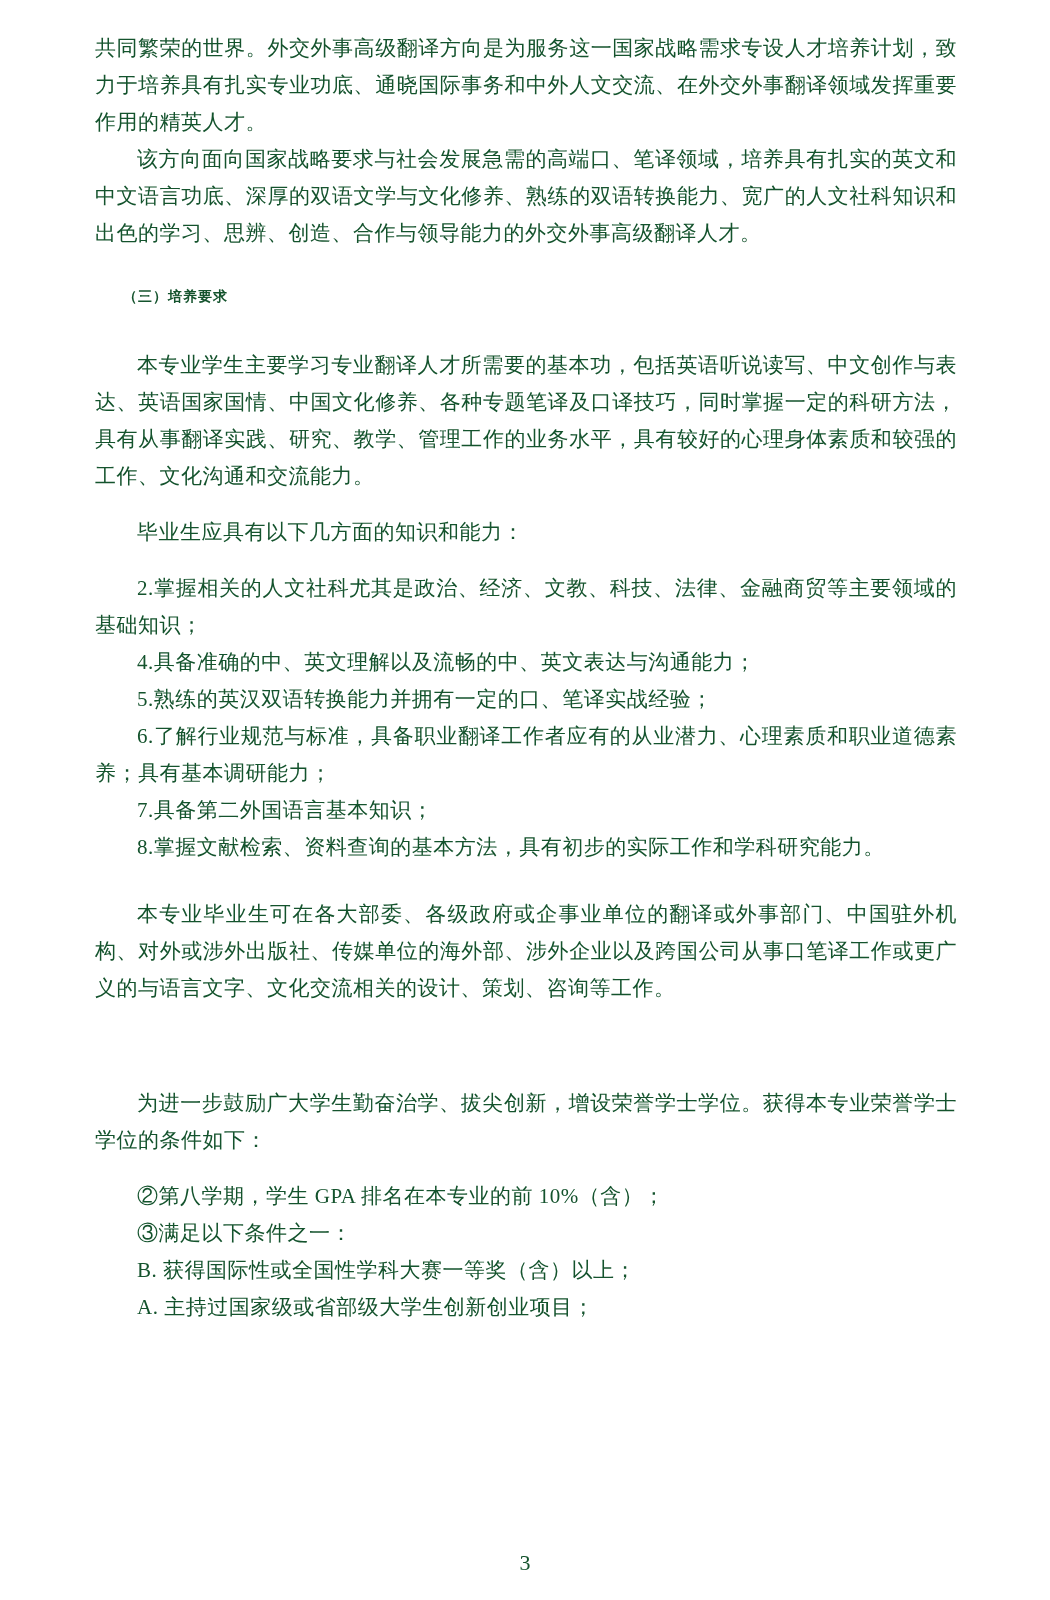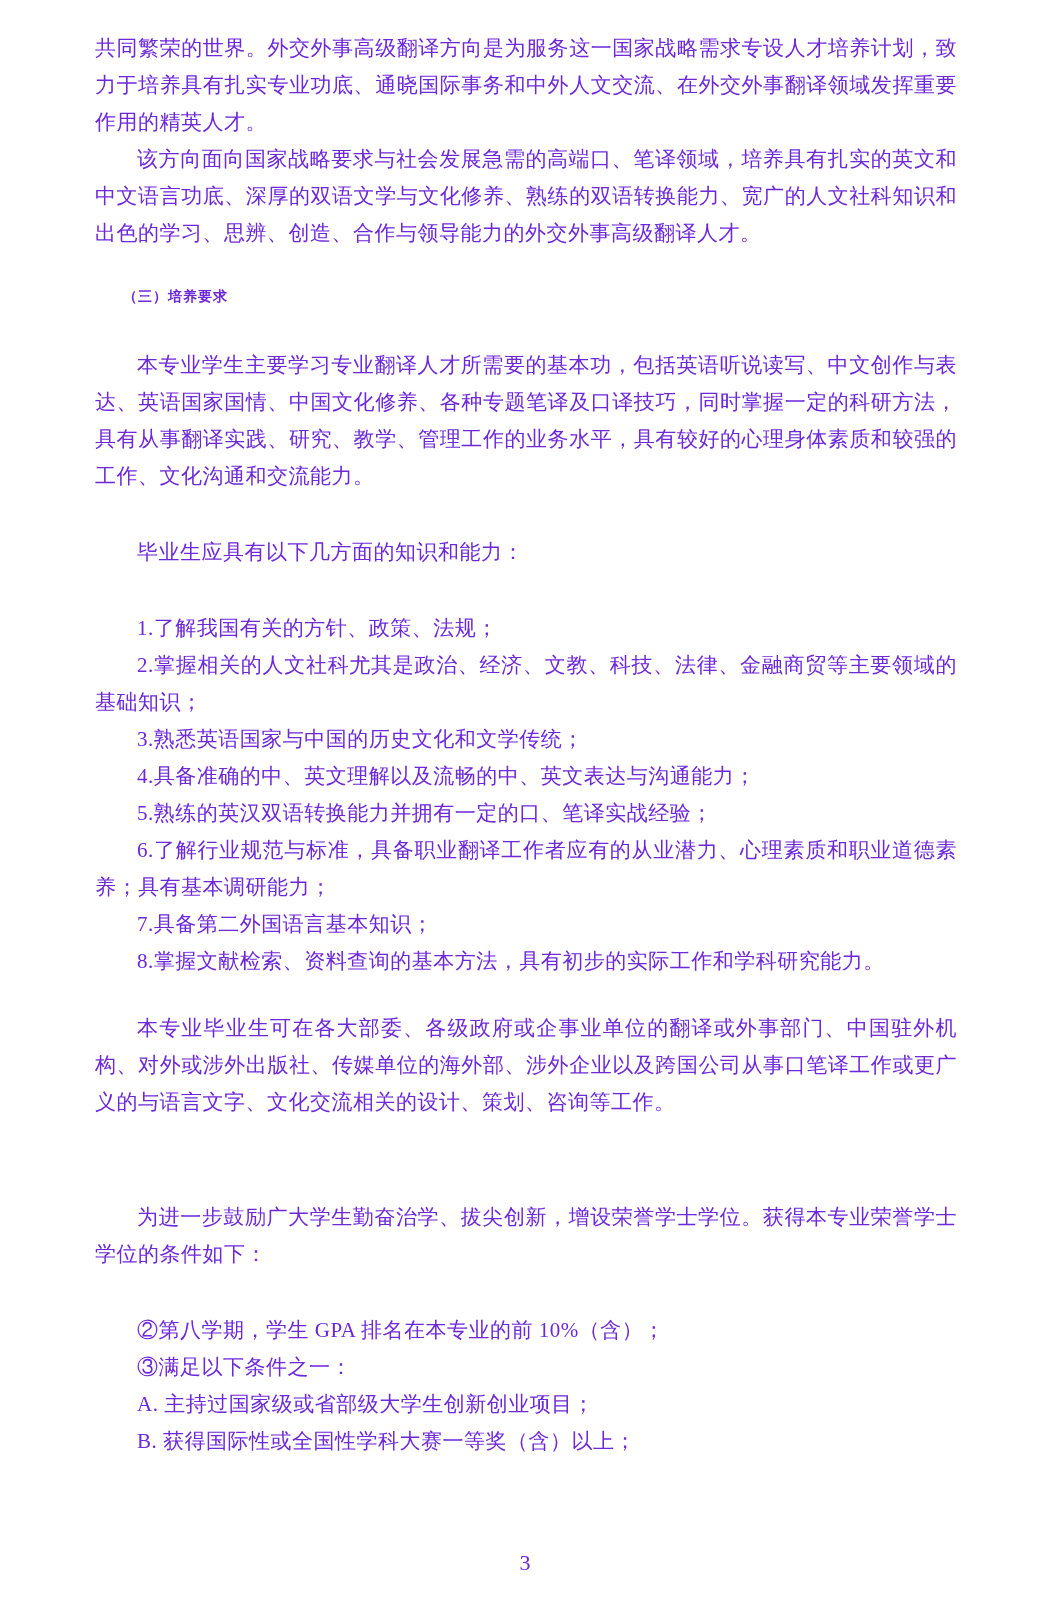--- a/index.html
+++ b/index.html
@@ -5,42 +5,42 @@
   html, body {
     margin: 0;
     padding: 0;
     background: #ffffff;
   }
   .page {
     position: relative;
     width: 1050px;
     height: 1600px;
     background: #ffffff;
-    color: #6d28d9;
+    color: #14532d;
     font-family: "Liberation Serif", "DejaVu Serif", serif;
     overflow: hidden;
   }
   .content {
     position: absolute;
     top: 30px;
     left: 95px;
     width: 862px;
     font-size: 21px;
     line-height: 37px;
     text-align: justify;
     letter-spacing: 0.5px;
   }
   p {
     margin: 0;
     padding: 0;
   }
   .indent { text-indent: 2em; }
   .no-indent { text-indent: 0; }
   .sp-sm  { }
-  .sp     { margin-top: 39px; }
+  .sp     { margin-top: 19px; }
   .sp-md  { margin-top: 30px; }
   .gap-lg { margin-top: 78px; }
   .heading {
     margin: 26px 0 32px 0;
     font-family: "Liberation Sans", "DejaVu Sans", sans-serif;
     font-weight: 700;
     font-size: 14px;
     line-height: 37px;
     text-indent: 2em;
     letter-spacing: 1px;
@@ -67,37 +67,35 @@
 
     <p class="indent sp-sm">该方向面向国家战略要求与社会发展急需的高端口、笔译领域，培养具有扎实的英文和中文语言功底、深厚的双语文学与文化修养、熟练的双语转换能力、宽广的人文社科知识和出色的学习、思辨、创造、合作与领导能力的外交外事高级翻译人才。</p>
 
     <h3 class="heading">（三）培养要求</h3>
 
     <p class="indent">本专业学生主要学习专业翻译人才所需要的基本功，包括英语听说读写、中文创作与表达、英语国家国情、中国文化修养、各种专题笔译及口译技巧，同时掌握一定的科研方法，具有从事翻译实践、研究、教学、管理工作的业务水平，具有较好的心理身体素质和较强的工作、文化沟通和交流能力。</p>
 
     <p class="indent sp">毕业生应具有以下几方面的知识和能力：</p>
 
     <div class="list sp">
-      <p class="indent">1.了解我国有关的方针、政策、法规；</p>
       <p class="indent">2.掌握相关的人文社科尤其是政治、经济、文教、科技、法律、金融商贸等主要领域的基础知识；</p>
-      <p class="indent">3.熟悉英语国家与中国的历史文化和文学传统；</p>
       <p class="indent">4.具备准确的中、英文理解以及流畅的中、英文表达与沟通能力；</p>
       <p class="indent">5.熟练的英汉双语转换能力并拥有一定的口、笔译实战经验；</p>
       <p class="indent">6.了解行业规范与标准，具备职业翻译工作者应有的从业潜力、心理素质和职业道德素养；具有基本调研能力；</p>
       <p class="indent">7.具备第二外国语言基本知识；</p>
       <p class="indent">8.掌握文献检索、资料查询的基本方法，具有初步的实际工作和学科研究能力。</p>
     </div>
 
     <p class="indent sp-md">本专业毕业生可在各大部委、各级政府或企事业单位的翻译或外事部门、中国驻外机构、对外或涉外出版社、传媒单位的海外部、涉外企业以及跨国公司从事口笔译工作或更广义的与语言文字、文化交流相关的设计、策划、咨询等工作。</p>
 
     <p class="indent gap-lg">为进一步鼓励广大学生勤奋治学、拔尖创新，增设荣誉学士学位。获得本专业荣誉学士学位的条件如下：</p>
 
     <div class="list sp">
       <p class="indent">②第八学期，学生 GPA 排名在本专业的前 10%（含）；</p>
       <p class="indent">③满足以下条件之一：</p>
+      <p class="indent">B. 获得国际性或全国性学科大赛一等奖（含）以上；</p>
       <p class="indent">A. 主持过国家级或省部级大学生创新创业项目；</p>
-      <p class="indent">B. 获得国际性或全国性学科大赛一等奖（含）以上；</p>
     </div>
 
   </div>
 
   <div class="footer">3</div>
 </div>
 
 </body></html>

